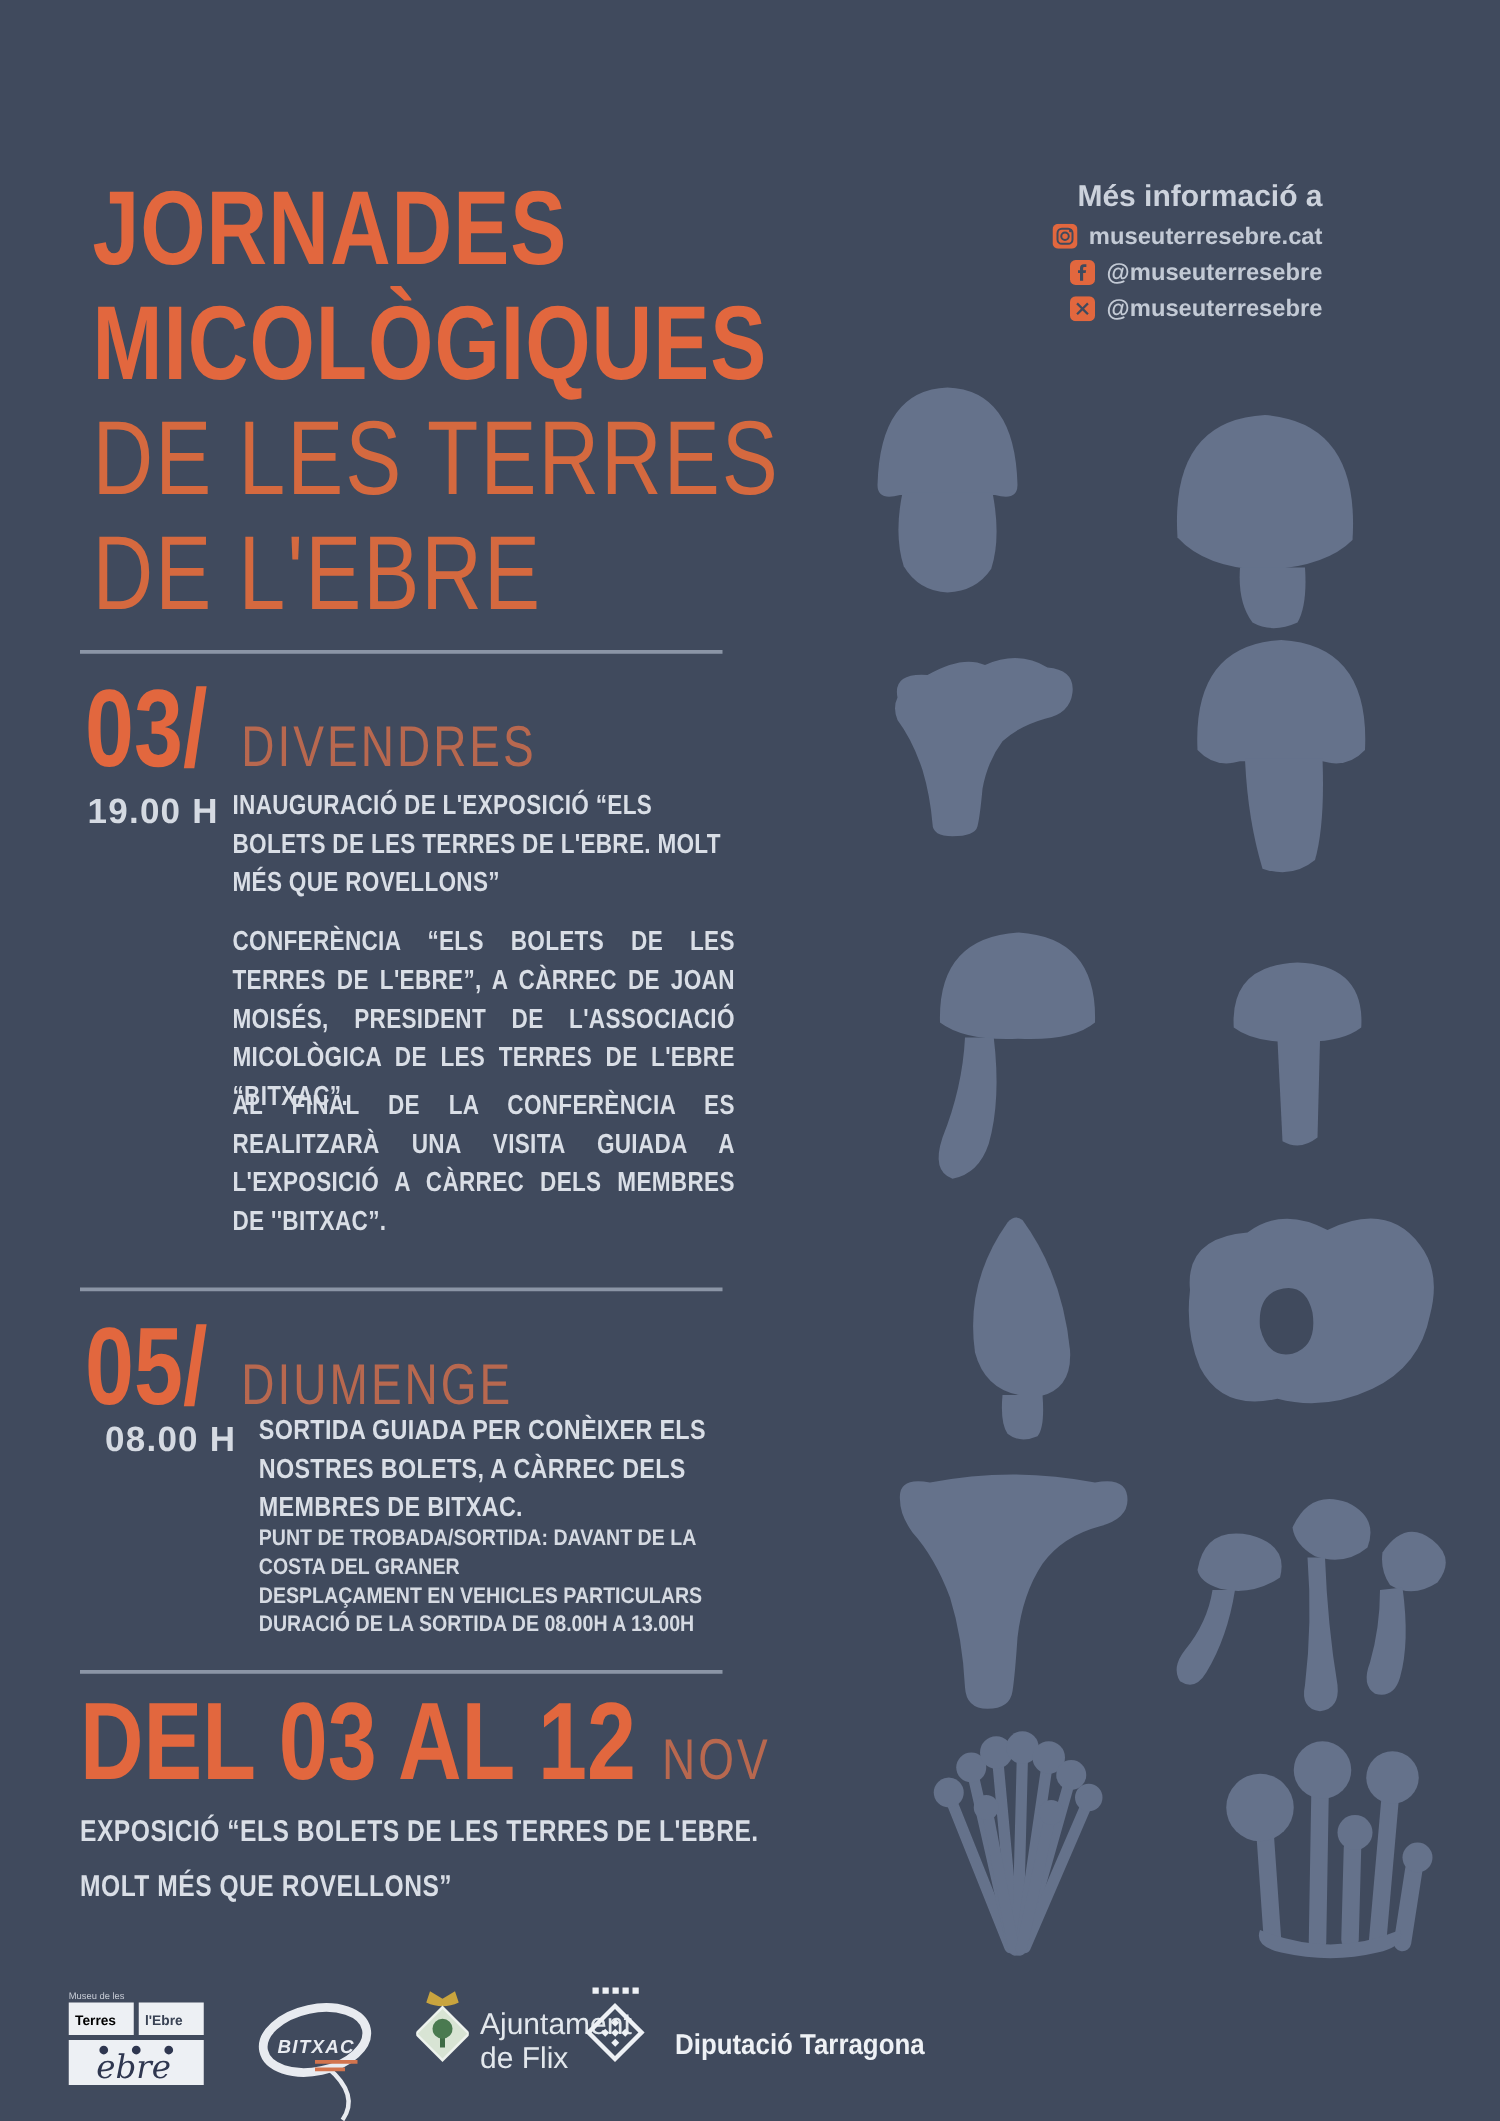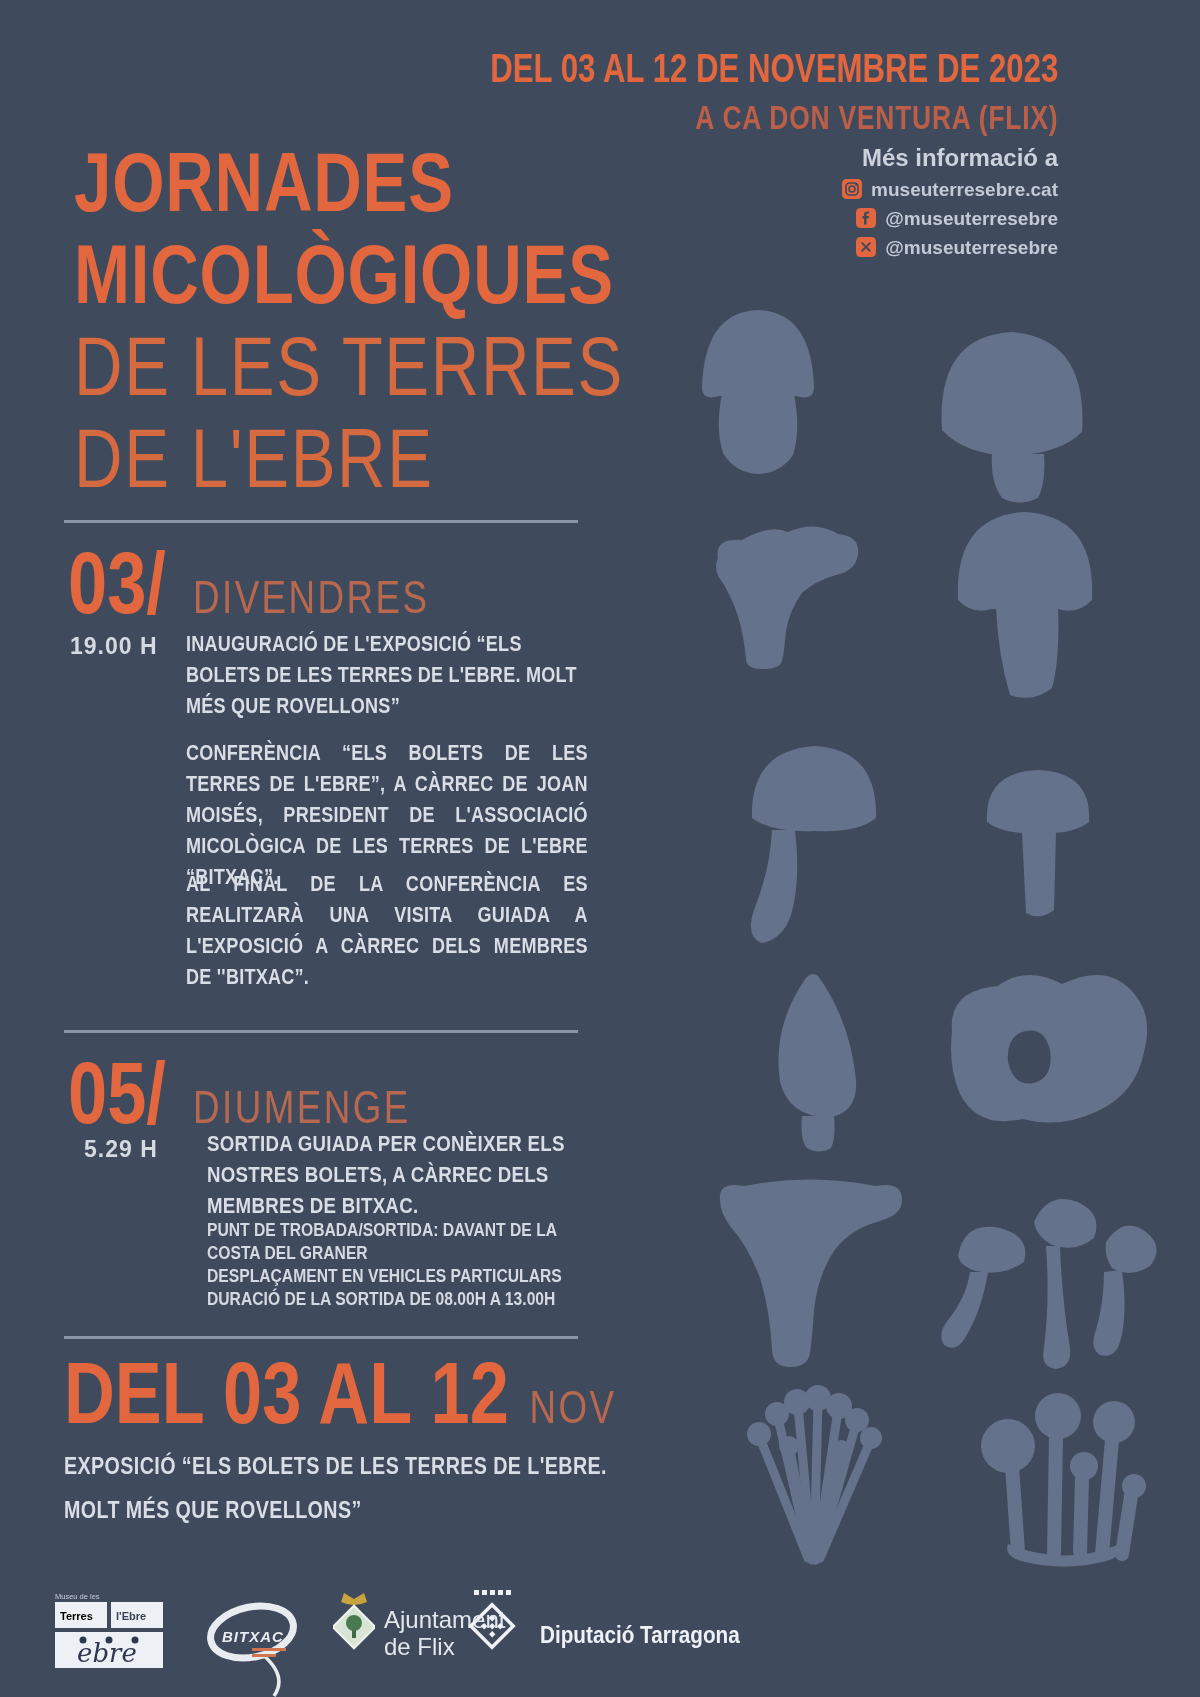--- a/index.html
+++ b/index.html
@@ -41,21 +41,21 @@
 
   
   .day-header {
     position: absolute; left: 68px; display: flex; align-items: baseline; gap: 34px;
     transform: scaleX(0.80); transform-origin: left top; white-space: nowrap;
   }
   .dh-03 { top: 537px; } .dh-05 { top: 1047px; }
   .day-number { color: #e2673e; font-size: 88px; font-weight: bold; line-height: 92px; }
   .day-name { color: #b8684f; font-size: 46px; font-weight: normal; letter-spacing: 3px; }
 
-  .time-label { position: absolute; color: #d5dae2; font-size: 23px; font-weight: bold; letter-spacing: 1px; }
+  .time-label { position: absolute; color: #d5dae2; font-size: 28px; font-weight: bold; letter-spacing: 1px; }
   .t-03 { left: 70px; top: 633px; } .t-05 { left: 84px; top: 1136px; }
 
   
   .para {
     position: absolute; color: #d9dee6; font-size: 22px; font-weight: bold;
     line-height: 31px; letter-spacing: 0.3px;
     transform: scaleX(0.82); transform-origin: left top;
   }
   .p03 { left: 186px; width: 490px; }
   .p03-1 { top: 628px; }
@@ -173,24 +173,20 @@
       <line x1="470" y1="1282" x2="472" y2="1208"></line>
         <circle cx="474" cy="1196" r="14" stroke="none"></circle>
       <line x1="492" y1="1284" x2="502" y2="1170"></line>
         <circle cx="504" cy="1152" r="21" stroke="none"></circle>
       <line x1="512" y1="1284" x2="521" y2="1226"></line>
         <circle cx="524" cy="1216" r="12" stroke="none"></circle>
       <path stroke="none" d="M398,1274 Q455,1297 510,1274 Q515,1287 492,1292 Q455,1301 415,1292 Q393,1287 398,1274 Z"></path>
     </g>
   </svg>
 
-  <div class="top-dates">
-    <div class="date-line">DEL 03 AL 12 DE NOVEMBRE DE 2023</div>
-    <div class="venue-line">A CA DON VENTURA (FLIX)</div>
-  </div>
 
   <div class="social-block">
     <div class="more-info">Més informació a</div>
     <div class="social-row">
       <svg class="social-icon" viewBox="0 0 20 20">
         <rect width="20" height="20" rx="4.5" fill="#e2673e"></rect>
         <rect x="4" y="4" width="12" height="12" rx="3.5" fill="none" stroke="#404a5d" stroke-width="1.6"></rect>
         <circle cx="10" cy="10" r="3" fill="none" stroke="#404a5d" stroke-width="1.6"></circle>
         <circle cx="14.3" cy="5.7" r="1.1" fill="#404a5d"></circle>
       </svg>
@@ -227,21 +223,21 @@
   <div class="time-label t-03">19.00 H</div>
   <div class="para p03 p03-1">INAUGURACIÓ DE L'EXPOSICIÓ “ELS BOLETS DE LES TERRES DE L'EBRE. MOLT MÉS QUE ROVELLONS”</div>
   <div class="para p03 p03-2">CONFERÈNCIA “ELS BOLETS DE LES TERRES DE L'EBRE”, A CÀRREC DE JOAN MOISÉS, PRESIDENT DE L'ASSOCIACIÓ MICOLÒGICA DE LES TERRES DE L'EBRE “BITXAC”.</div>
   <div class="para p03 p03-3">AL FINAL DE LA CONFERÈNCIA ES REALITZARÀ UNA VISITA GUIADA A L'EXPOSICIÓ A CÀRREC DELS MEMBRES DE ''BITXAC”.</div>
 
   <div class="divider d2"></div>
   <div class="day-header dh-05">
     <span class="day-number">05/</span>
     <span class="day-name">DIUMENGE</span>
   </div>
-  <div class="time-label t-05">5.29 H</div>
+  <div class="time-label t-05">08.00 H</div>
   <div class="para p05-1">SORTIDA GUIADA PER CONÈIXER ELS NOSTRES BOLETS, A CÀRREC DELS MEMBRES DE BITXAC.</div>
   <div class="notes">
     <div>PUNT DE TROBADA/SORTIDA: DAVANT DE LA COSTA DEL GRANER</div>
     <div>DESPLAÇAMENT EN VEHICLES PARTICULARS</div>
     <div>DURACIÓ DE LA SORTIDA DE 08.00H A 13.00H</div>
   </div>
 
   <div class="divider d3"></div>
   <div class="expo-header">
     <span class="expo-number">DEL 03 AL 12</span>

